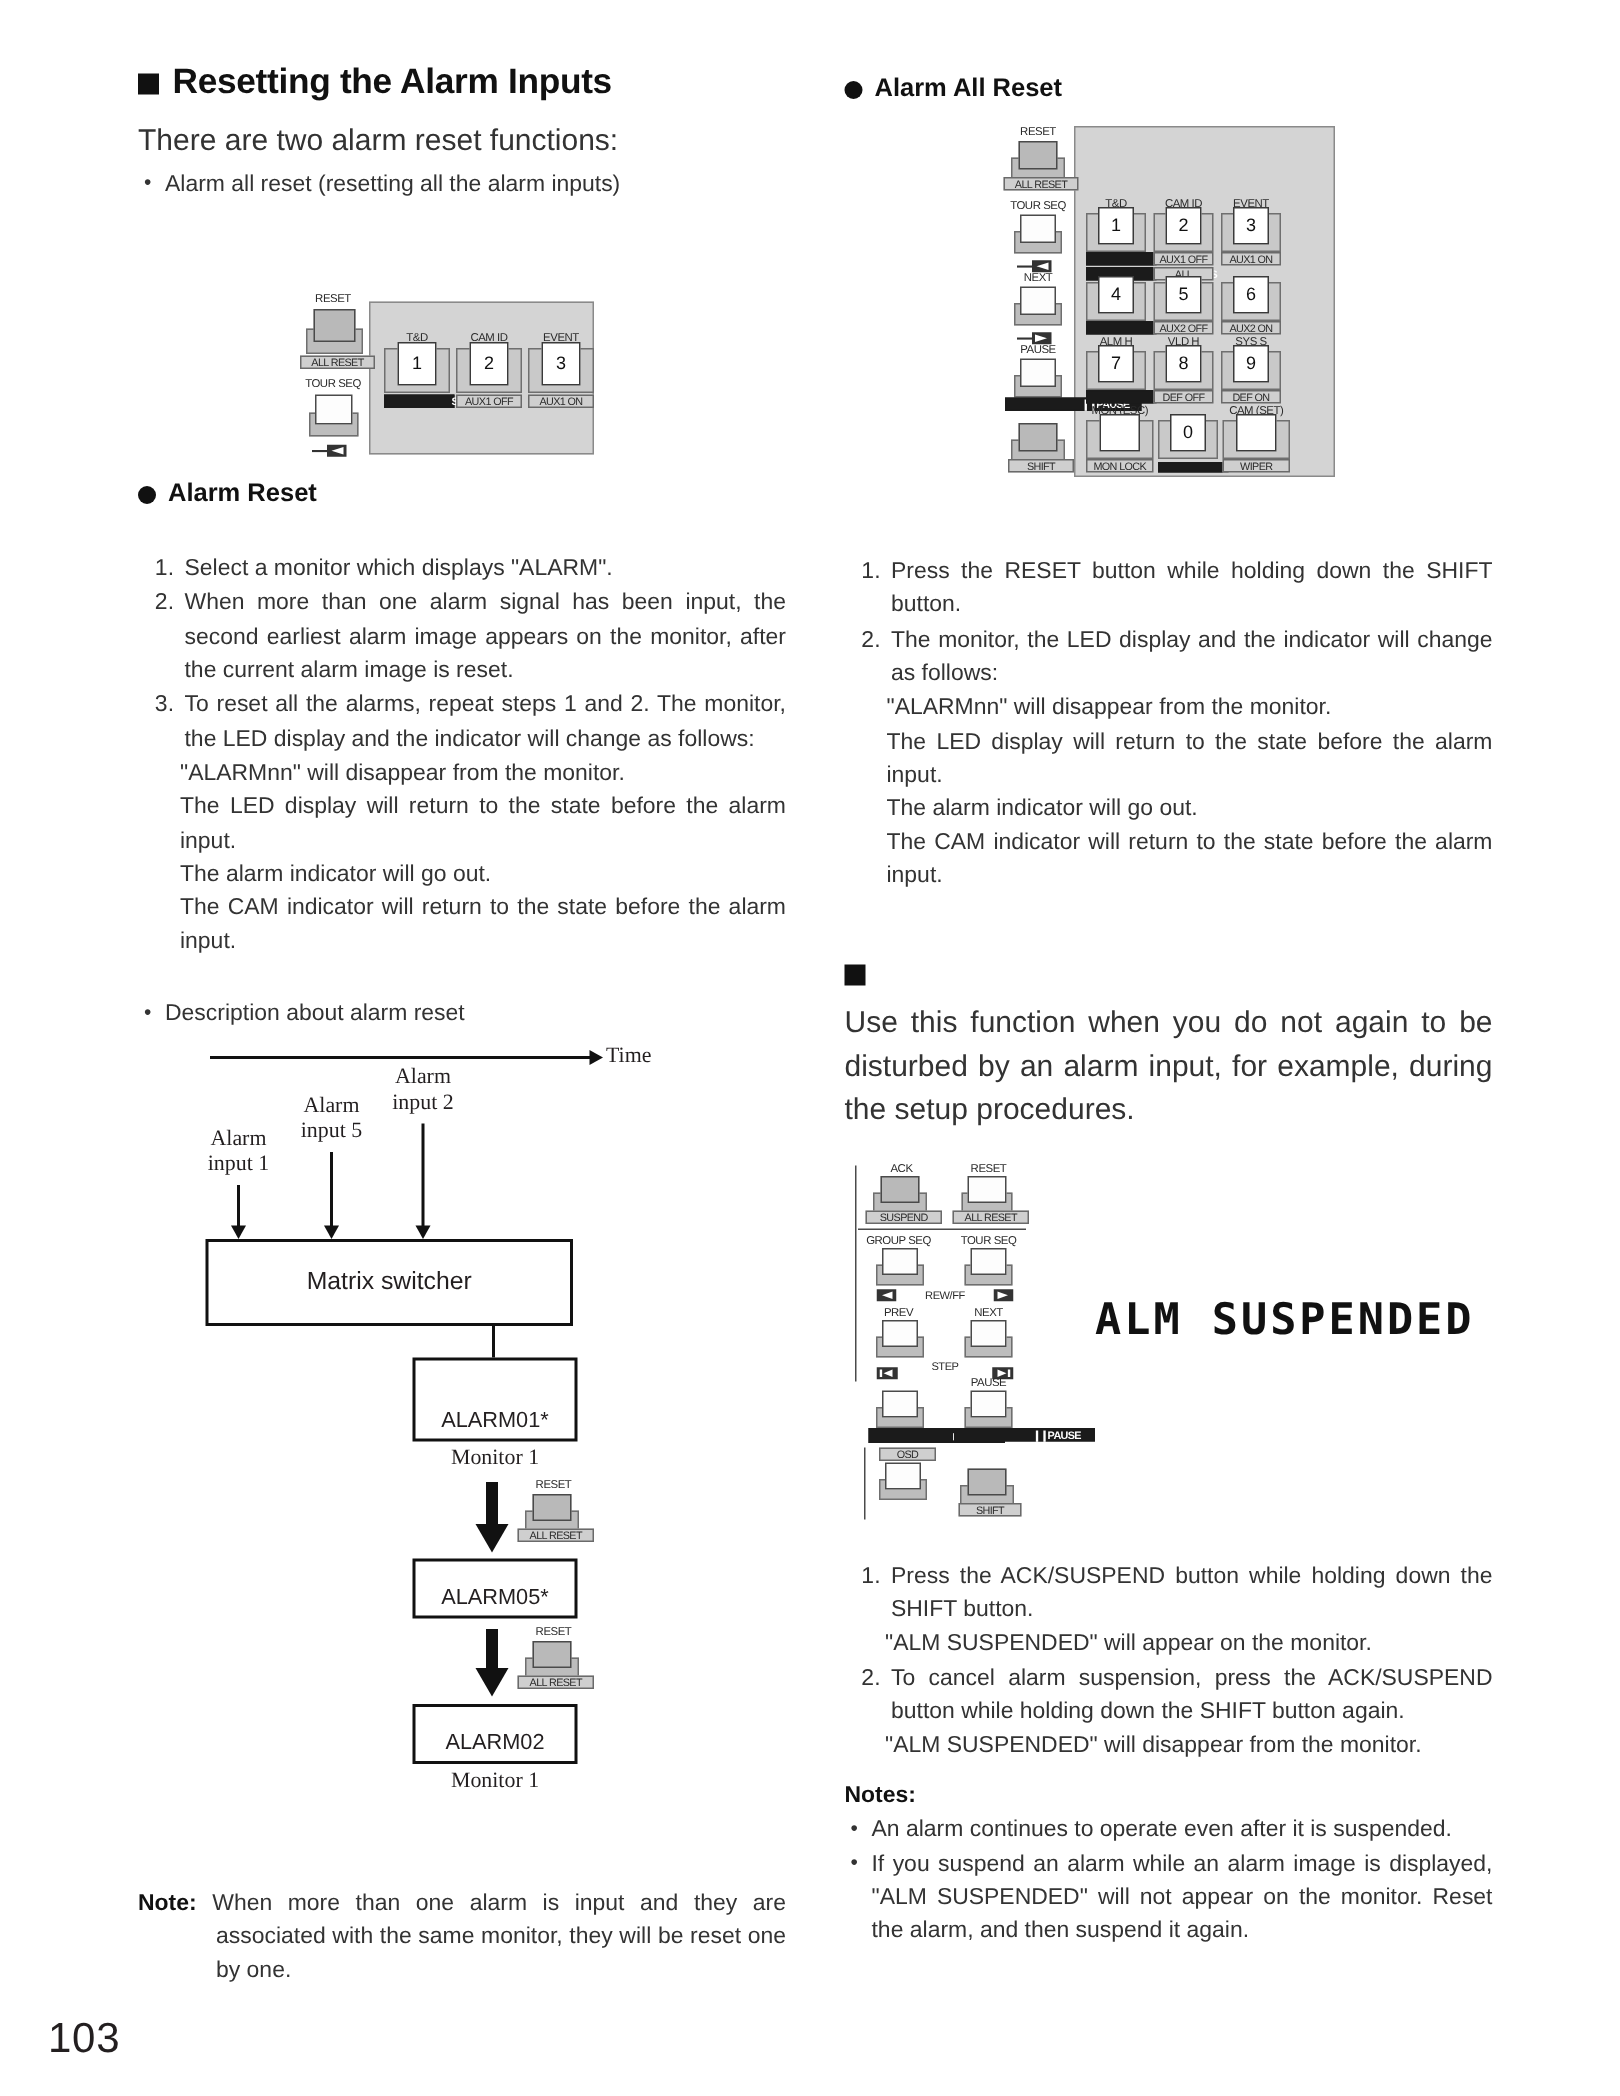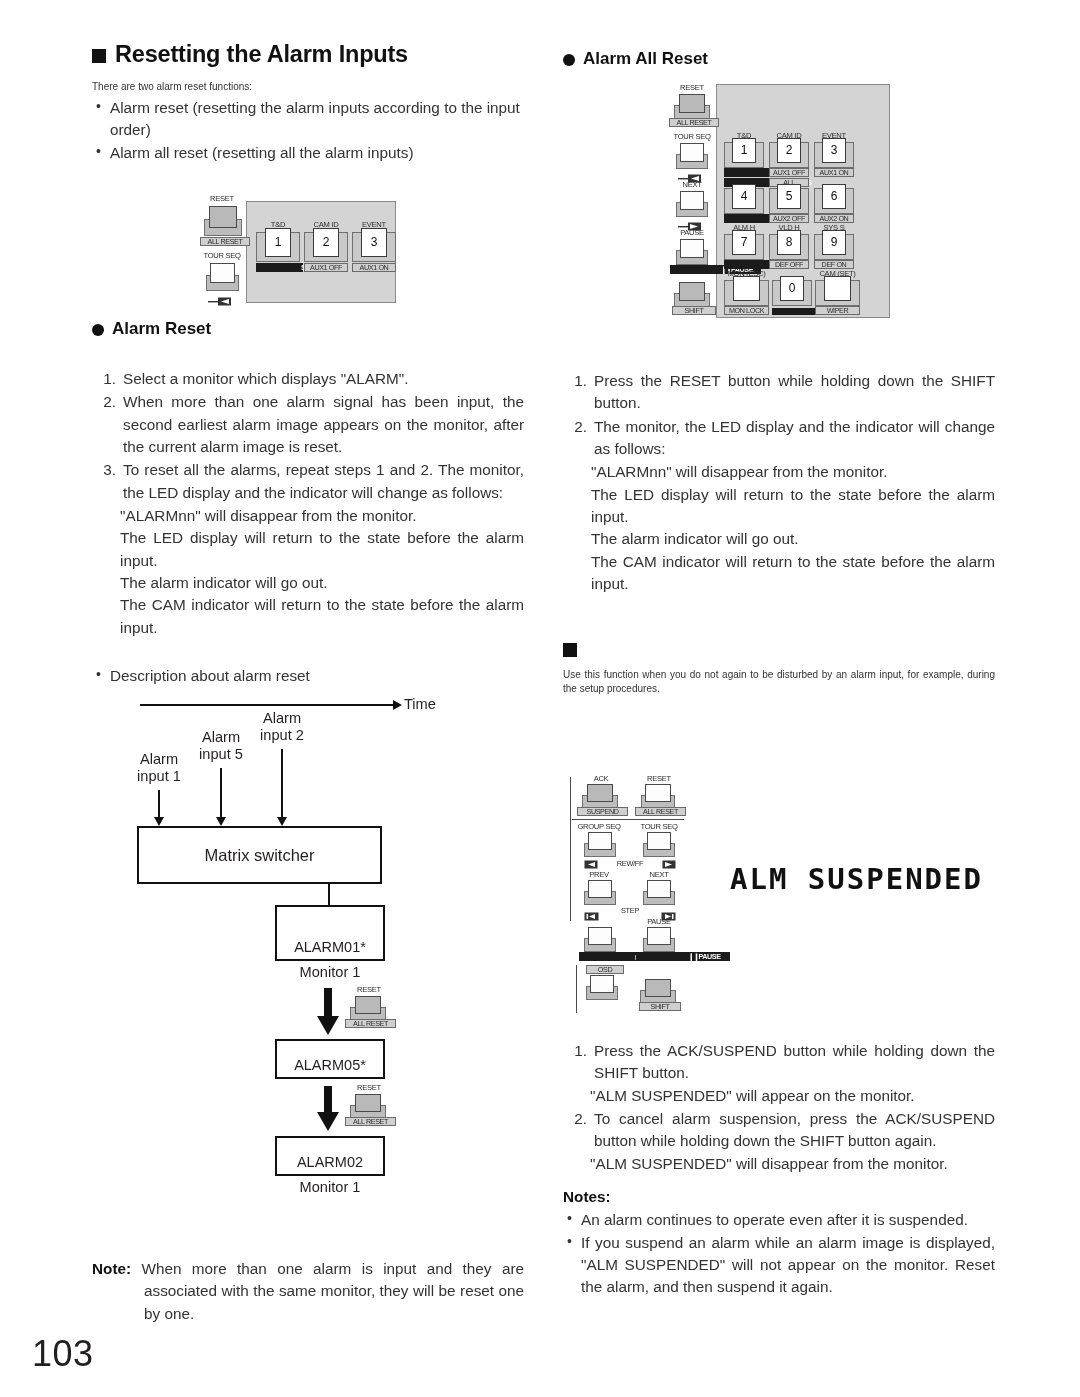--- a/index.html
+++ b/index.html
@@ -24,21 +24,21 @@
     color:#111;display:flex;align-items:center;gap:9px;
     margin:0 0 12px 0;line-height:1.1;
   }
   .sq{display:inline-block;width:14px;height:14px;background:#111;flex:none;position:relative;top:1px;}
   .h-dot{
     font-size:17px;font-weight:bold;color:#111;
     display:flex;align-items:center;gap:8px;margin:0 0 10px 0;line-height:1.1;
   }
   .dot{display:inline-block;width:12px;height:12px;border-radius:50%;background:#111;flex:none;position:relative;top:1px;}
 
-  p{margin:0;font-size:10px;line-height:1.44;color:#333;}
+  p{margin:0;font-size:20px;line-height:1.44;color:#333;}
   .just{text-align:justify;}
 
   ul.bul{list-style:none;margin:3px 0 0 0;padding:0;}
   ul.bul > li{
     position:relative;padding-left:18px;margin-bottom:1px;
     font-size:15.3px;line-height:1.44;color:#333;
   }
   ul.bul > li:before{
     content:"\2022";position:absolute;left:4px;top:-1px;font-size:14px;color:#333;
   }
@@ -55,21 +55,21 @@
   .sub{padding-left:28px;}
   .sub div{font-size:15.3px;line-height:1.46;color:#333;}
 
   .note-blk{font-size:15.3px;line-height:1.46;color:#333;padding-left:52px;text-indent:-52px;}
   .note-blk b{font-weight:bold;color:#111;}
   .notes-title{font-size:15.3px;font-weight:bold;color:#111;margin:0 0 2px 0;}
 
   
   .pageno{
     position:absolute;left:32px;bottom:22px;
-    font-size:36px;color:#231f20;letter-spacing:0.5px;
+    font-size:28px;color:#231f20;letter-spacing:0.5px;
   }
 
   
   .panel{position:relative;font-family:"Liberation Sans", sans-serif;}
   .panel-bg{position:absolute;background:#d4d4d4;border:1px solid #8a8a8a;}
 
   .keylabel{
     font-size:7.6px;color:#2b2b2b;text-align:center;letter-spacing:-0.3px;
     white-space:nowrap;line-height:1;
   }
@@ -109,21 +109,21 @@
   .numkey .nbot{position:absolute;left:0;right:0;bottom:-1px;}
 
   .abs{position:absolute;}
 
   
   .flow{position:relative;}
   .fbox{position:absolute;box-sizing:border-box;border:2px solid #111;background:#fff;}
   .fbox .lbl{position:absolute;left:0;right:0;bottom:4px;text-align:center;font-size:14.5px;color:#231f20;}
   .fbox.center .lbl{top:50%;transform:translateY(-50%);bottom:auto;font-size:16.5px;}
   .fline{position:absolute;background:#111;}
-  .ftext{position:absolute;font-size:14.6px;color:#231f20;line-height:1.18;text-align:center;}
+  .ftext{position:absolute;font-size:14.6px;color:#231f20;line-height:1.18;text-align:center;font-family:Liberation Serif, serif;}
   .arrowdown{position:absolute;width:0;height:0;border-left:5px solid transparent;border-right:5px solid transparent;border-top:9px solid #111;}
   .arrowdown.big{border-left:11px solid transparent;border-right:11px solid transparent;border-top:19px solid #111;}
   .arrowright{position:absolute;width:0;height:0;border-top:5px solid transparent;border-bottom:5px solid transparent;border-left:9px solid #111;}
 
   
   .alm{
     position:absolute;
     font-family:"DejaVu Sans Mono", monospace;
     font-weight:bold;font-size:29px;letter-spacing:2px;color:#111;
     white-space:nowrap;
@@ -137,21 +137,20 @@
   <div class="col col-left" style="top:42px;">
 
     <h1 class="h-sq">
       <span class="sq"></span>
       <span>Resetting the Alarm Inputs</span>
     </h1>
 
     <p>There are two alarm reset functions:</p>
 
     <ul class="bul">
-      <li>Alarm reset (resetting the alarm inputs according to the input order)</li>
       <li>Alarm all reset (resetting all the alarm inputs)</li>
     </ul>
   </div>
 
   <div class="panel" style="position:absolute;left:196px;top:195px;width:200px;height:110px;">
     <div class="panel-bg" style="left:50px;top:6px;width:148px;height:100px;"></div>
 
     <div class="keylabel abs" style="left:0px;top:0px;width:52px;">RESET</div>
     <div class="kb grey" style="left:8px;top:11px;width:38px;height:30px;">
       <div class="shoulder"></div>

